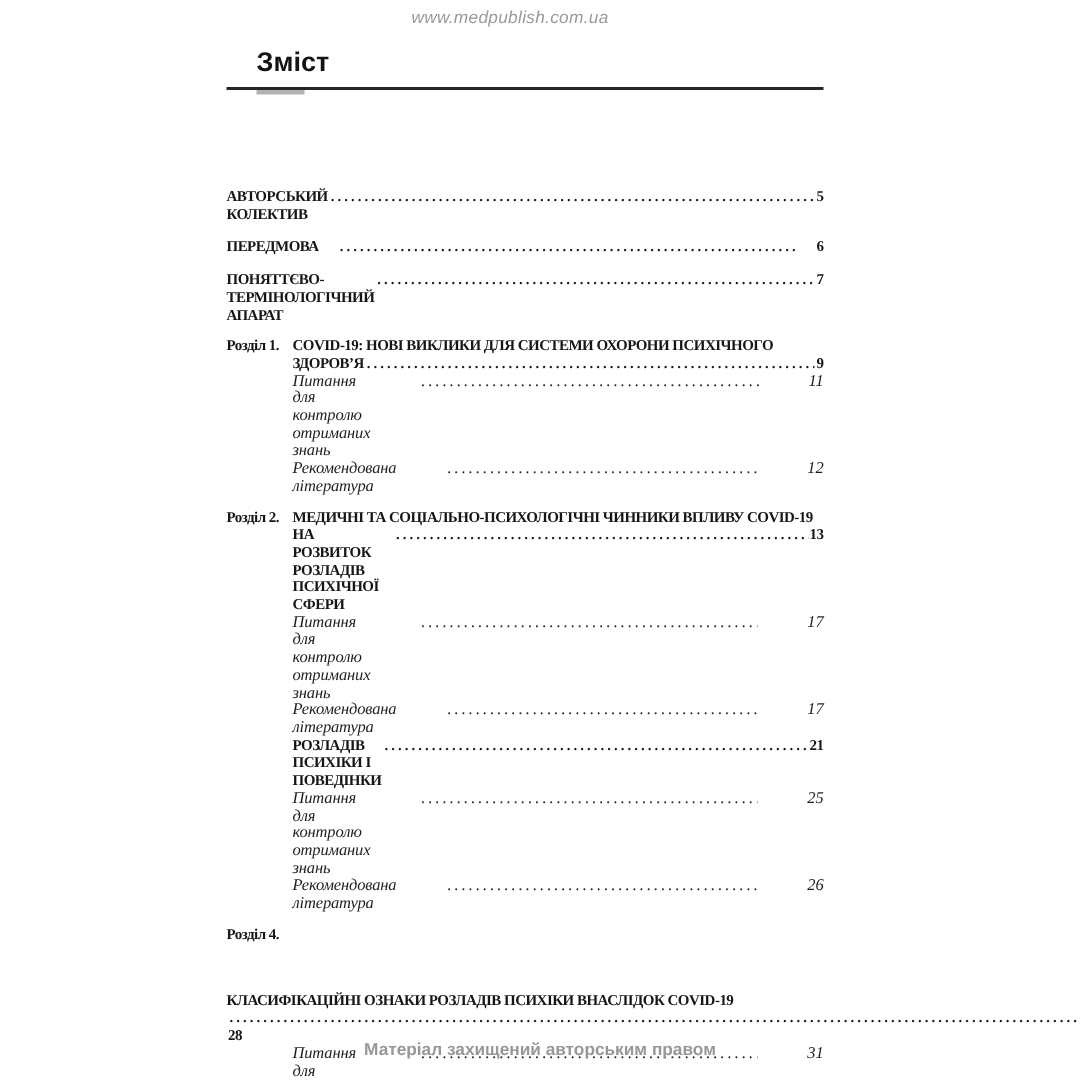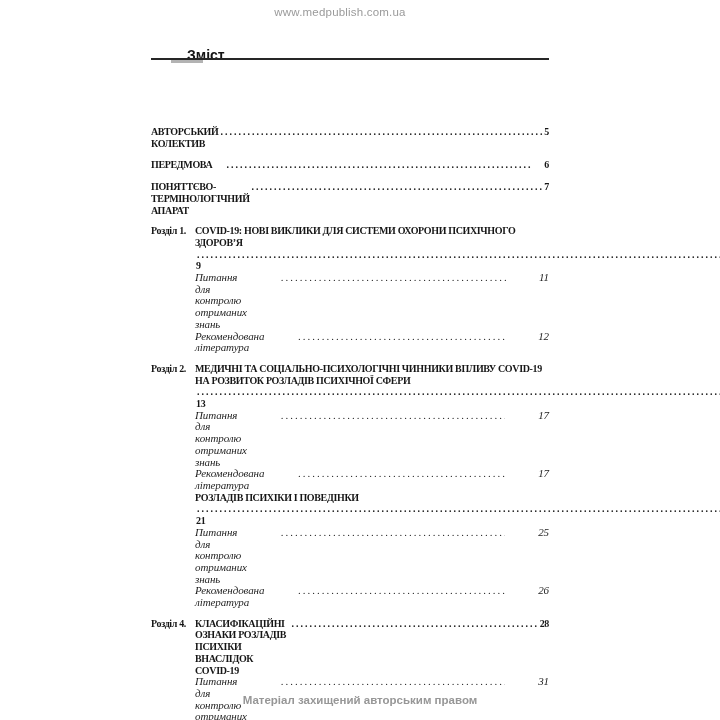--- a/index.html
+++ b/index.html
@@ -6,29 +6,30 @@
   body {
     width:720px; height:720px; position:relative;
     background:#ffffff; overflow:hidden;
     font-family:"Liberation Sans", sans-serif;
     color:#1b1b1b;
   }
   .site-url {
     position:absolute; top:6px; left:0; width:680px;
     text-align:center; font-size:11.5px; color:#9a9a9a;
     letter-spacing:0.2px;
+    font-style:italic;
   }
   .copyright {
     position:absolute; top:694px; left:0; width:720px;
     text-align:center; font-size:11.5px; font-weight:bold; color:#979797;
   }
   .page-title {
-    position:absolute; left:171px; top:31px; margin:16px;
+    position:absolute; left:171px; top:31px; margin:0;
     font-family:"Liberation Sans", sans-serif;
-    font-size:14px; font-weight:bold; color:#141414;
+    font-size:18px; font-weight:bold; color:#141414;
   }
   .title-rule {
     position:absolute; left:151px; top:58px; width:398px; height:2px;
     background:#262626;
   }
   .rule-accent {
     position:absolute; left:20px; top:2px; width:32px; height:3px;
     background:#b3b3b3; display:block;
   }
   .toc { position:absolute; left:151px; top:126px; width:398px; }
@@ -36,21 +37,21 @@
     display:flex; align-items:baseline;
     line-height:11.7px; white-space:normal;
   }
   
   .front, .ch, .ch-cont {
     font-family:Liberation Serif, serif;
     font-weight:bold; font-size:10px; letter-spacing:-0.35px;
     color:#161616;
   }
   .ch .label { flex:0 0 44px; }
-  .ch-cont { padding-left:44px;flex-direction:column; }
+  .ch-cont { padding-left:44px; }
   
   .i1, .i1-cont, .i2, .it {
     font-family:"Liberation Serif", serif;
     font-size:11px; letter-spacing:-0.1px; color:#1e1e1e;gap:32px;
   }
   .it { padding-left:44px; font-style:italic; }
   .text { flex:0 1 auto; }
   .leader {
     flex:1 1 auto; min-width:6px; overflow:hidden;
     white-space:nowrap; padding:0 2px;
@@ -134,21 +135,21 @@
     <div class="row it">
       <span class="text">Питання для контролю отриманих знань</span>
       <span class="leader"></span>
       <span class="page-num">25</span>
     </div>
     <div class="row it">
       <span class="text">Рекомендована література</span>
       <span class="leader"></span>
       <span class="page-num">26</span>
     </div>
-    <div class="row ch" style="margin-top: 9px;">
+    <div class="row ch" style="margin-top: 9px; flex-direction: column;">
       <span class="label">Розділ 4.</span>
       <span class="text">КЛАСИФІКАЦІЙНІ ОЗНАКИ РОЗЛАДІВ ПСИХІКИ ВНАСЛІДОК COVID-19</span>
       <span class="leader"></span>
       <span class="page-num">28</span>
     </div>
     <div class="row it">
       <span class="text">Питання для контролю отриманих знань</span>
       <span class="leader"></span>
       <span class="page-num">31</span>
     </div>

